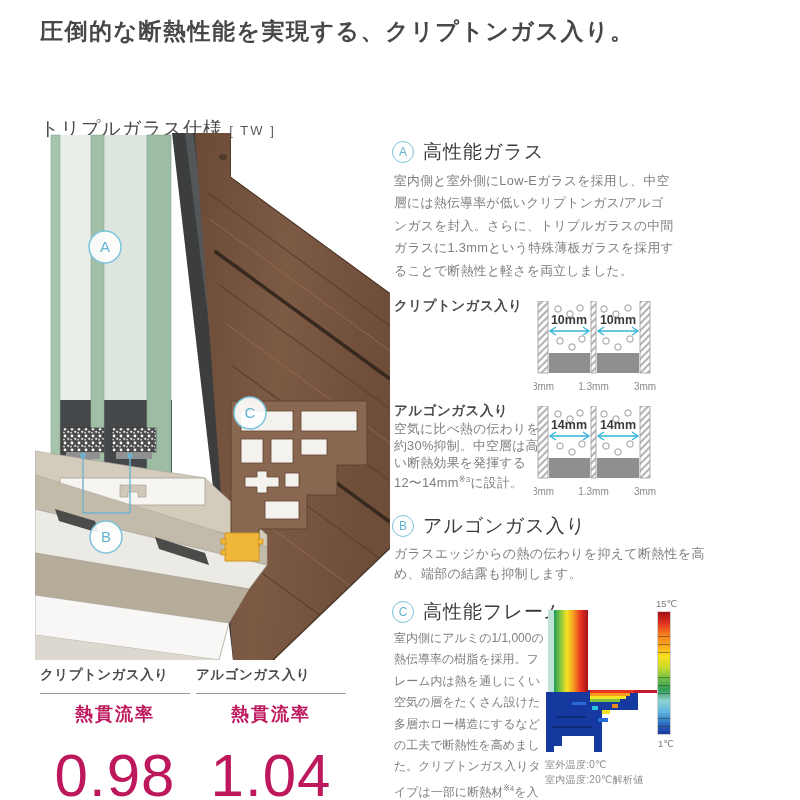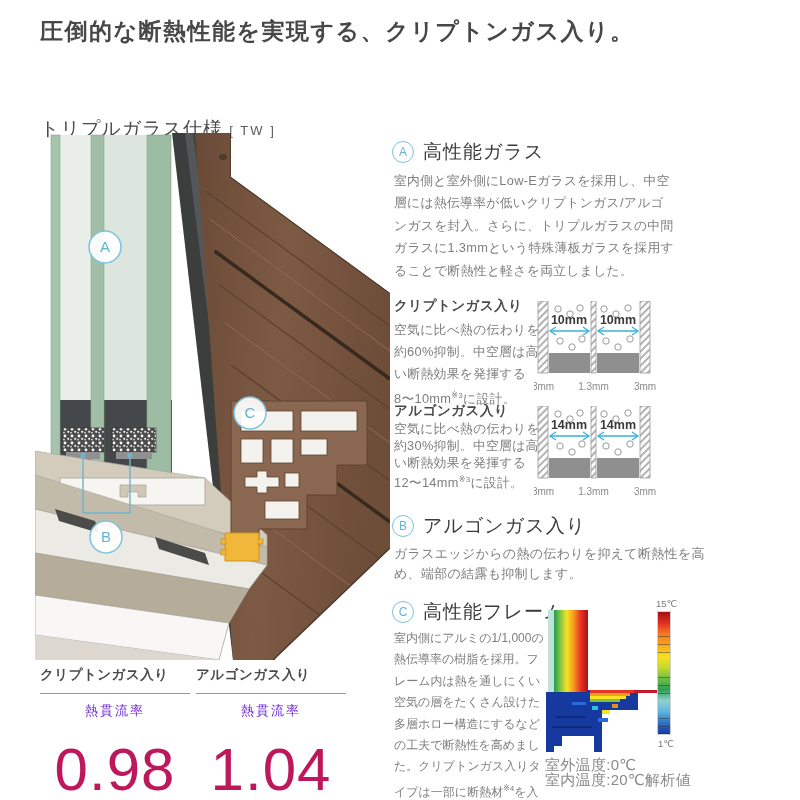--- a/index.html
+++ b/index.html
@@ -21,34 +21,34 @@
     box-sizing:border-box;background:#fff;flex:0 0 auto;
   }
   .sec-title{font-size:19px;font-weight:normal;color:#3b3b3b;letter-spacing:1px;}
   .body-text{font-size:12.8px;color:#7e7e7e;letter-spacing:0.3px;}
   .sup{font-size:8px;vertical-align:super;}
   .gas-title{font-size:13.5px;font-weight:bold;color:#4a4a4a;letter-spacing:0.5px;}
   
   .spec{width:150px;}
   .spec-label{font-size:13.5px;font-weight:bold;color:#4a4a4a;letter-spacing:0.5px;text-align:left;}
   .spec-rule{border:0;border-top:1px solid #9a9a9a;margin:9px 0 8px 0;}
-  .spec-metric{font-size:13px;color:#6d28d9;text-align:center;letter-spacing:2px;}
+  .spec-metric{font-size:18px;color:#be185d;text-align:center;letter-spacing:2px;font-weight:bold;}
   .spec-value{font-size:60px;color:#be185d;letter-spacing:1px;line-height:1.0;margin-top:20px;text-align:center;}
   .spec-unit{font-size:13px;color:#5c5c5c;text-align:center;margin-top:3px;}
   .spec-unit .sup{font-size:8px;}
   
   .scale-bar{
     width:12px;height:122px;
     background:linear-gradient(#a50f14,#e03020,#f47b20,#f9a81b,#f7e01e,#c8d92f,#6fbe44,#2f9e56,#8fd0cf,#5fb4dc,#2f72c4,#16399f);
     outline:1px solid #cfcfcf;
   }
   .scale-ticks{position:absolute;inset:0;
     background:repeating-linear-gradient(to bottom,transparent 0 7.6px,rgba(40,40,40,0.45) 7.6px 8.2px);}
   .scale-label{font-size:9.5px;color:#777;}
-  .thermal-caption{font-size:15px;color:#8a8a8a;line-height:15px;letter-spacing:0.3px;}
+  .thermal-caption{font-size:10px;color:#8a8a8a;line-height:15px;letter-spacing:0.3px;}
   svg text{font-family:"Liberation Sans","DejaVu Sans",sans-serif;}
 </style>
 </head>
 <body>
 
 <svg width="0" height="0" style="position:absolute" aria-hidden="true">
   <defs>
     <pattern id="hatch" patternUnits="userSpaceOnUse" width="5" height="5" patternTransform="rotate(45)">
       <rect width="5" height="5" fill="#fdfdfd"></rect>
       <rect width="2" height="5" fill="#b2b2b2"></rect>
@@ -172,21 +172,20 @@
 </div>
 
 <div class="abs sec-head" style="left:392px;top:139px;">
   <span class="marker">A</span>
   <span class="sec-title">高性能ガラス</span>
 </div>
 <div class="abs body-text" style="left:394px;top:170px;width:282px;line-height:22.4px;">室内側と室外側にLow-Eガラスを採用し、中空層には熱伝導率が低いクリプトンガス/アルゴンガスを封入。さらに、トリプルガラスの中間ガラスに1.3mmという特殊薄板ガラスを採用することで断熱性と軽さを両立しました。</div>
 
 <div class="abs" style="left:394px;top:297px;width:146px;">
   <div class="gas-title">クリプトンガス入り</div>
-  <div class="body-text" style="line-height:22px;margin-top:4px;"><span>空気に比べ熱の伝わりを約60%抑制。中空層は高い断熱効果を発揮する8〜10mm</span><span class="sup">※3</span><span>に設計。</span></div>
 </div>
 
 <div class="abs" style="left:534px;top:301px;">
 <svg width="122" height="95" viewBox="0 0 122 95">
   <rect x="4" y="0" width="10" height="72" fill="url(#hatch)" stroke="#9a9a9a" stroke-width="0.8"></rect>
   <rect x="57" y="0" width="5" height="72" fill="url(#hatch)" stroke="#9a9a9a" stroke-width="0.8"></rect>
   <rect x="106" y="0" width="10" height="72" fill="url(#hatch)" stroke="#9a9a9a" stroke-width="0.8"></rect>
   <rect x="15" y="52" width="41" height="20" fill="#8f8f8f"></rect>
   <rect x="63" y="52" width="42" height="20" fill="#8f8f8f"></rect>
   <g fill="#ffffff" stroke="#9a9a9a" stroke-width="1">

